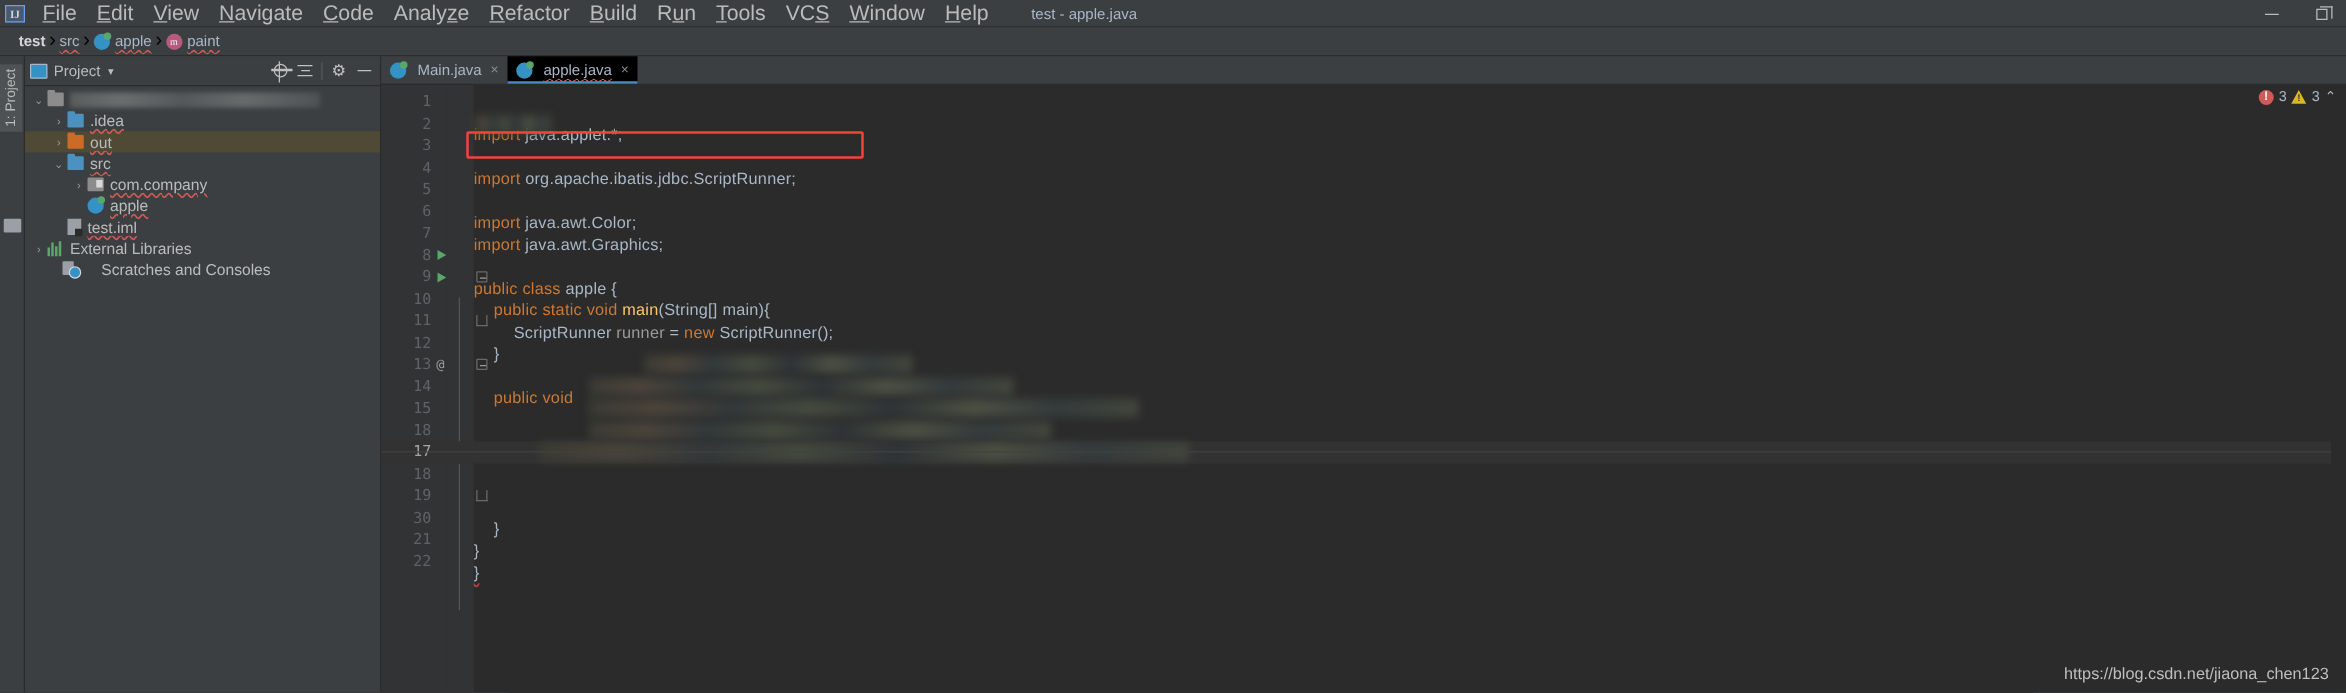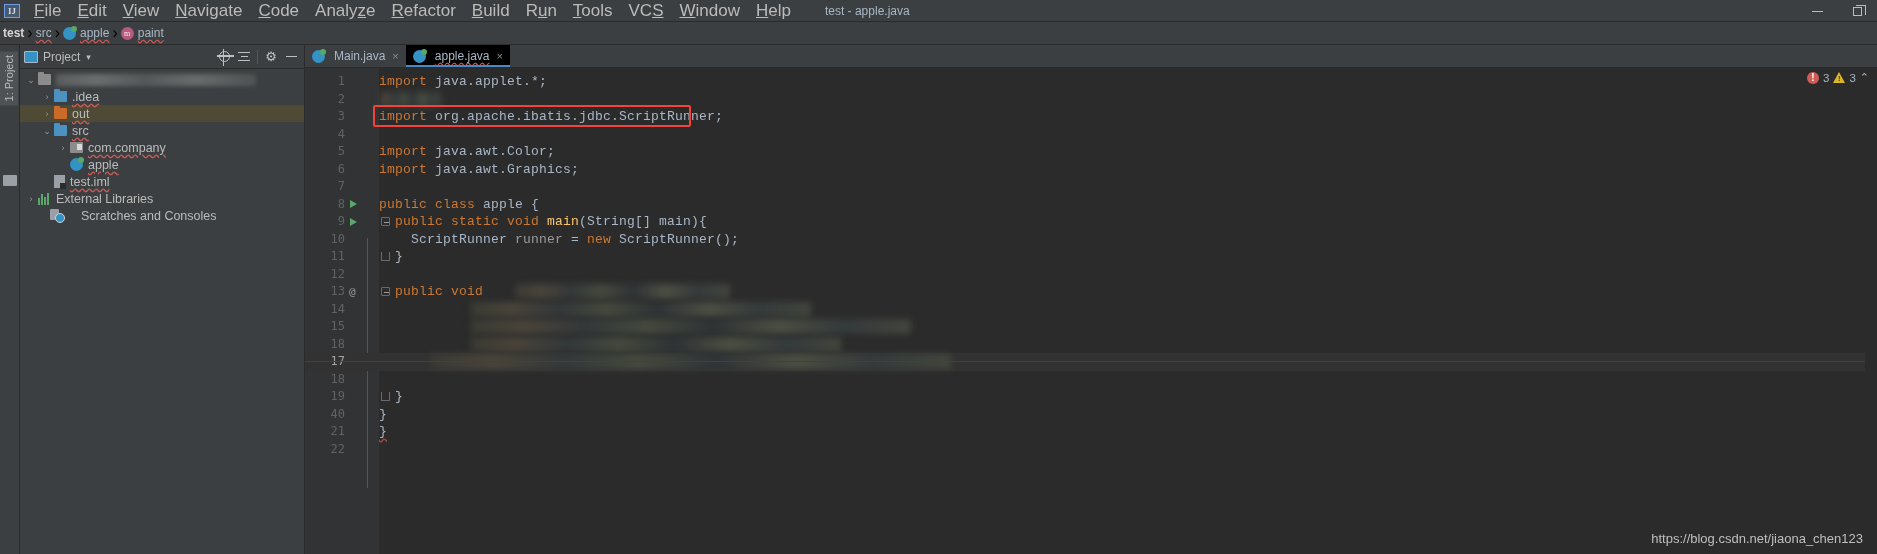--- a/index.html
+++ b/index.html
@@ -52,21 +52,21 @@
   
   .navbar {
     position: absolute; left: 0; top: 22px; width: 1877px; height: 23px;
     background: #3c3f41; display: flex; align-items: center;
     border-bottom: 1px solid #2b2b2b;
   }
   .crumb {
     display: flex; align-items: center; font-size: 12px; color: #a9b7c6;
     padding: 0 3px; white-space: nowrap;
   }
-  .crumb.first { font-weight: bold; color: #d6d6d6; margin-left: 0; }
+  .crumb.first { font-weight: bold; color: #d6d6d6; margin-left: 12px; }
   .squig { text-decoration: underline; text-decoration-color: #cf5b56;
            text-decoration-style: wavy; text-underline-offset: 2px; }
   .ico-class {
     width: 13px; height: 13px; border-radius: 50%; background: #3592c4;
     margin-right: 4px; position: relative; flex: none;
   }
   .ico-class:after {
     content: ""; position: absolute; right: -1px; top: -1px;
     width: 6px; height: 6px; background: #59a869; border-radius: 50%;
   }
@@ -302,22 +302,23 @@
   .fold-box:after {
     content: ""; position: absolute; left: 2px; top: 3.5px;
     width: 5px; height: 1px; background: #9b9b9b;
   }
   .fold-end {
     width: 9px; height: 9px; border: 1px solid #6a6a6a; border-top: none;
     margin-left: 18px;
   }
   .code-text {
     position: absolute; left: 74px; white-space: pre;
-    font-family: Liberation Mono, monospace; font-size: 13px;
+    font-family: Liberation Sans, sans-serif; font-size: 13px;
     letter-spacing: 0.2px;
+    margin-top: 26px;
   }
   .kw { color: #cc7832; }
   .cls { color: #a9b7c6; }
   .local { color: #9b9b9b; }
   .meth { color: #ffc66d; }
   .plain { color: #a9b7c6; }
   .err-squig {
     text-decoration: underline; text-decoration-color: #bc3f3c;
     text-decoration-style: wavy; text-underline-offset: 3px;
   }
@@ -601,21 +602,21 @@
           <div class="blur-blk" style="left: 166px; top: 268.5px; width: 370px; height: 15px; background: linear-gradient(90deg, rgb(58, 58, 52) 0%, rgb(74, 68, 58) 12%, rgb(51, 56, 58) 26%, rgb(69, 74, 62) 40%, rgb(47, 51, 54) 55%, rgb(75, 79, 66) 70%, rgb(53, 58, 60) 85%, rgb(66, 70, 60) 100%);"></div>
           <div class="caret-row" style="position: absolute; left: 0px; right: 12px; height: 17.5px; top: 285px;"></div>
           <div class="ln cur" style="top: 286px;">17</div>
           <div class="code-text" style="top: 286px; left: 106px;"></div>
           <div class="blur-blk" style="left: 126px; top: 286px; width: 520px; height: 15px; background: linear-gradient(90deg, rgb(58, 58, 52) 0%, rgb(74, 68, 58) 12%, rgb(51, 56, 58) 26%, rgb(69, 74, 62) 40%, rgb(47, 51, 54) 55%, rgb(75, 79, 66) 70%, rgb(53, 58, 60) 85%, rgb(66, 70, 60) 100%);"></div>
           <div class="ln" style="top: 303.5px;">18</div>
           <div class="code-text" style="top: 303.5px; left: 74px;"></div>
           <div class="ln" style="top: 321px;">19</div>
           <div class="fold-end" style="position: absolute; left: 58px; top: 324px;"></div>
           <div class="code-text" style="top: 321px; left: 90px;"><span class="plain">}</span></div>
-          <div class="ln" style="top: 338.5px;">40</div>
+          <div class="ln" style="top: 338.5px;">30</div>
           <div class="code-text" style="top: 338.5px; left: 74px;"><span class="plain">}</span></div>
           <div class="ln" style="top: 356px;">21</div>
           <div class="code-text" style="top: 356px; left: 74px;"><span class="plain err-squig">}</span></div>
           <div class="ln" style="top: 373.5px;">22</div>
           <div class="code-text" style="top: 373.5px; left: 74px;"></div>
         </div>
       <div id="redbox" class="red-box" style="left: 68px; top: 37px; width: 318px; height: 22px;"></div>
 
       <div class="inspect">
         <span class="err-dot">!</span>

